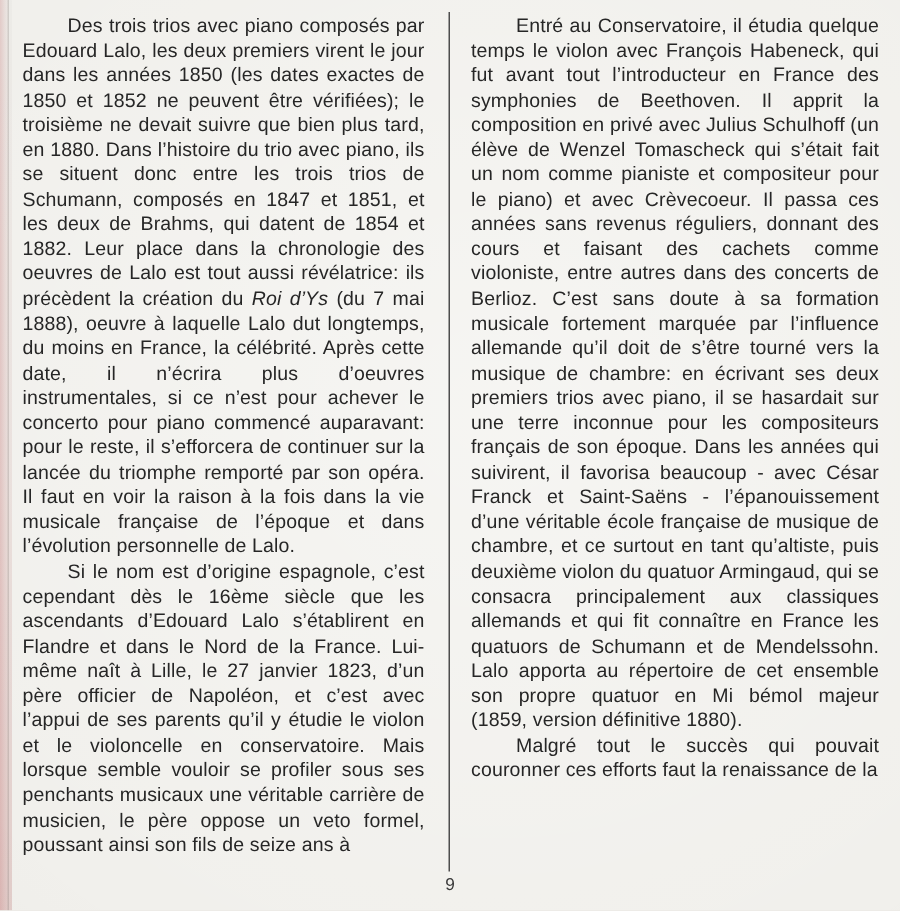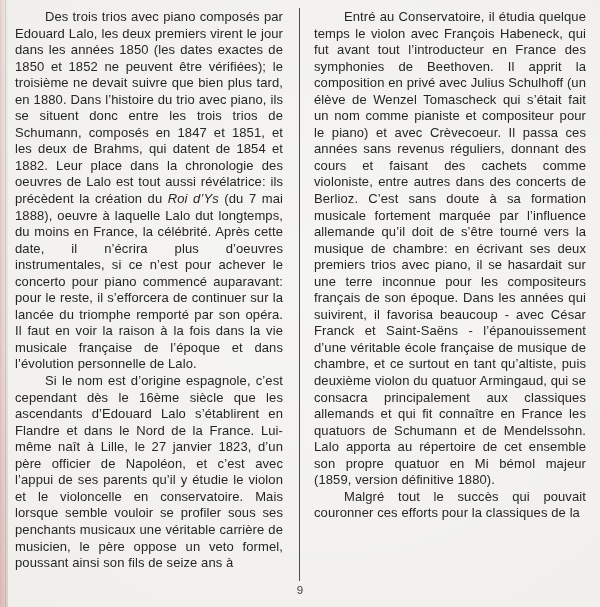--- a/index.html
+++ b/index.html
@@ -84,17 +84,17 @@
 
   <div class="column col-left">
       <p class="para indent"><span>Des trois trios avec piano composés par Edouard Lalo, les deux premiers virent le jour dans les années 1850 (les dates exactes de 1850 et 1852 ne peuvent être vérifiées); le troisième ne devait suivre que bien plus tard, en 1880. Dans l’histoire du trio avec piano, ils se situent donc entre les trois trios de Schumann, composés en 1847 et 1851, et les deux de Brahms, qui datent de 1854 et 1882. Leur place dans la chronologie des oeuvres de Lalo est tout aussi révélatrice: ils précèdent la création du </span><i>Roi d’Ys</i><span> (du 7 mai 1888), oeuvre à laquelle Lalo dut longtemps, du moins en France, la célébrité. Après cette date, il n’écrira plus d’oeuvres instrumentales, si ce n’est pour achever le concerto pour piano commencé auparavant: pour le reste, il s’efforcera de continuer sur la lancée du triomphe remporté par son opéra. Il faut en voir la raison à la fois dans la vie musicale française de l’époque et dans l’évolution personnelle de Lalo.</span></p>
       <p class="para indent"><span>Si le nom est d’origine espagnole, c’est cependant dès le 16ème siècle que les ascendants d’Edouard Lalo s’établirent en Flandre et dans le Nord de la France. Lui-même naît à Lille, le 27 janvier 1823, d’un père officier de Napoléon, et c’est avec l’appui de ses parents qu’il y étudie le violon et le violoncelle en conservatoire. Mais lorsque semble vouloir se profiler sous ses penchants musicaux une véritable carrière de musicien, le père oppose un veto formel, poussant ainsi son fils de seize ans à</span></p>
     </div>
 
   <div class="rule"></div>
 
   <div class="column col-right">
       <p class="para indent"><span>Entré au Conservatoire, il étudia quelque temps le violon avec François Habeneck, qui fut avant tout l’introducteur en France des symphonies de Beethoven. Il apprit la composition en privé avec Julius Schulhoff (un élève de Wenzel Tomascheck qui s’était fait un nom comme pianiste et compositeur pour le piano) et avec Crèvecoeur. Il passa ces années sans revenus réguliers, donnant des cours et faisant des cachets comme violoniste, entre autres dans des concerts de Berlioz. C’est sans doute à sa formation musicale fortement marquée par l’influence allemande qu’il doit de s’être tourné vers la musique de chambre: en écrivant ses deux premiers trios avec piano, il se hasardait sur une terre inconnue pour les compositeurs français de son époque. Dans les années qui suivirent, il favorisa beaucoup - avec César Franck et Saint-Saëns - l’épanouissement d’une véritable école française de musique de chambre, et ce surtout en tant qu’altiste, puis deuxième violon du quatuor Armingaud, qui se consacra principalement aux classiques allemands et qui fit connaître en France les quatuors de Schumann et de Mendelssohn. Lalo apporta au répertoire de cet ensemble son propre quatuor en Mi bémol majeur (1859, version définitive 1880).</span></p>
-      <p class="para indent"><span>Malgré tout le succès qui pouvait couronner ces efforts pour la classiques de la</span></p>
+      <p class="para indent"><span>Malgré tout le succès qui pouvait couronner ces efforts faut la renaissance de la</span></p>
     </div>
 
   <div class="page-number">9</div>
 </div>
 
 </body></html>

